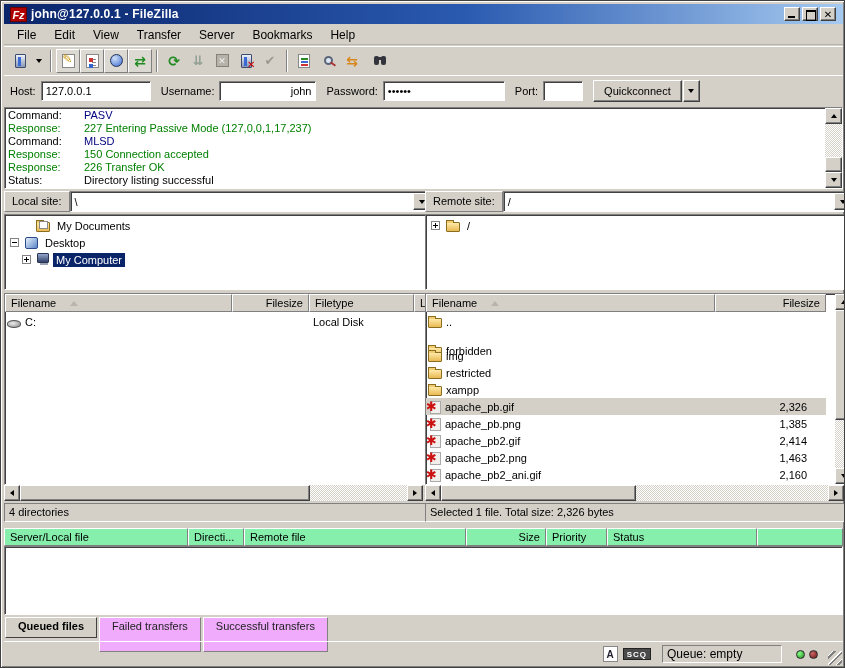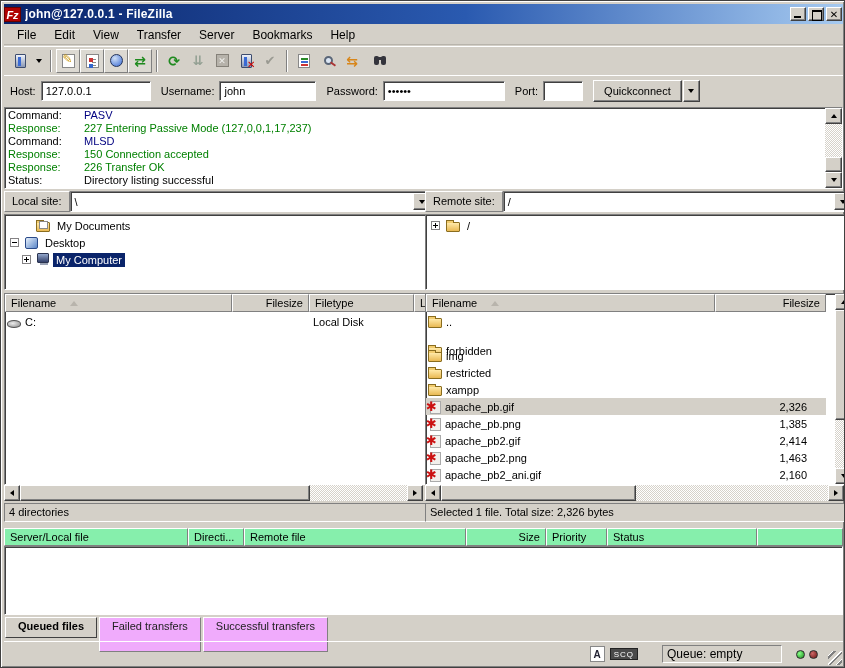--- a/index.html
+++ b/index.html
@@ -2,21 +2,21 @@
 <html><head>
 <meta charset="utf-8">
 <style>
   *{box-sizing:border-box;margin:0;padding:0}
   html,body{background:#3a6ea5;font-family:"Liberation Sans","DejaVu Sans",sans-serif}
   .window{position:relative;width:845px;height:668px;background:#d4d0c8;
     border:1px solid #404040;box-shadow:inset 1px 1px 0 #fff, inset -1px -1px 0 #808080;
     font-size:11px;color:#000;overflow:hidden}
   
   .titlebar{position:absolute;left:3px;top:3px;width:839px;height:20px;
-    background:linear-gradient(90deg,#0a246a,#2a5ab0 55%,#a6caf0);display:flex;align-items:center;padding:0 0}
+    background:linear-gradient(90deg,#0a246a,#2a5ab0 55%,#a6caf0);display:flex;align-items:center;padding:0 6px}
   .fzicon{width:17px;height:15px;background:#b00000;color:#fff;font-weight:bold;font-style:italic;
     font-size:11px;line-height:15px;text-align:center;margin-right:4px;border:1px solid #600}
   .title-text{color:#fff;font-weight:bold;font-size:12px;letter-spacing:.2px;flex:1;white-space:nowrap;overflow:hidden}
   .winbtns{display:flex;gap:2px;margin-right:1px}
   .wbtn{width:16px;height:14px;background:#d4d0c8;border:1px solid;border-color:#fff #404040 #404040 #fff;
     box-shadow:inset -1px -1px 0 #808080;position:relative;cursor:pointer}
   .wbtn.min::before{content:"";position:absolute;left:3px;bottom:2px;width:7px;height:2px;background:#000}
   .wbtn.max::before{content:"";position:absolute;left:3px;top:2px;width:8px;height:8px;border:1px solid #000;border-top-width:2px}
   .wbtn.close::before{content:"✕";position:absolute;left:0;right:0;top:0;text-align:center;font-size:10px;line-height:13px;font-weight:bold}
   
@@ -124,21 +124,21 @@
   .qhead{position:absolute;top:527px;height:18px;background:#86efac;border:1px solid;border-color:#fff #808080 #808080 #fff;
     line-height:16px;padding:0 5px;white-space:nowrap;overflow:hidden}
   .qlist{position:absolute;left:3px;top:545px;width:839px;height:69px;background:#fff;
     border:1px solid;border-color:#808080 #fff #fff #808080;box-shadow:inset 1px 1px 0 #404040}
   .tabsrow{position:absolute;left:4px;top:616px;height:21px;display:flex;align-items:flex-start;gap:2px}
   .tab{height:35px;line-height:17px;padding:0 12px;background:#f0abfc;border:1px solid;border-color:#fff #808080 #808080 #fff;color:#222}
   .tab.active{background:#d4d0c8;border-color:#fff #404040 #404040 #fff;font-weight:bold;height:21px;color:#000}
   
   .statusbar{position:absolute;left:3px;top:640px;width:839px;height:25px;display:flex;align-items:center;justify-content:flex-end;border-top:1px solid #fff}
   .sb-ascii{width:15px;height:16px;background:#fff;border:1px solid #888;text-align:center;line-height:15px;font-weight:bold;font-size:10px;color:#223;margin-right:5px}
-  .sb-badge{height:12px;background:#4a4a4a;color:#fff;font-size:8px;font-weight:normal;line-height:12px;padding:0 3px;letter-spacing:1px;margin-right:24px;border:1px solid #222}
+  .sb-badge{height:12px;background:#4a4a4a;color:#fff;font-size:8px;font-weight:bold;line-height:12px;padding:0 3px;letter-spacing:1px;margin-right:11px;border:1px solid #222}
   .sb-queue{width:120px;height:18px;background:#d4d0c8;border:1px solid;border-color:#808080 #fff #fff #808080;line-height:16px;padding:0 4px;font-size:12px;margin-right:14px}
   .led{width:9px;height:9px;border-radius:50%;border:1px solid #2a2a2a;margin-right:4px}
   .led.green{background:radial-gradient(circle at 35% 35%,#8f8,#1a8a1a)}
   .led.red{background:radial-gradient(circle at 35% 35%,#c66,#6a1414)}
   .grip{width:14px;height:14px;align-self:flex-end;margin:0 1px 1px 6px;
     background:repeating-linear-gradient(135deg,transparent 0 3px,#fff 3px 4px,#808080 4px 6px)}
 </style>
 </head>
 <body>
 
@@ -214,21 +214,21 @@
       </div>
     <div class="tbtn">
         <span class="i-bino"></span>
       </div>
   </div>
 
   <div class="qcbar">
     <label style="margin-left:6px">Host:</label>
     <input class="field" style="width: 110px;" value="127.0.0.1">
     <label>Username:</label>
-    <input class="field" style="width: 97px;" value="john">
+    <input class="field" style="width: 97px; text-align: right;" value="john">
     <label>Password:</label>
     <input class="field" style="width: 122px;" value="••••••">
     <label>Port:</label>
     <input class="field" style="width: 40px;" value="">
     <button class="btn" style="margin-left:10px">Quickconnect</button>
     <button class="btn dd">
         <span class="tri-dn"></span>
       </button>
   </div>
 

